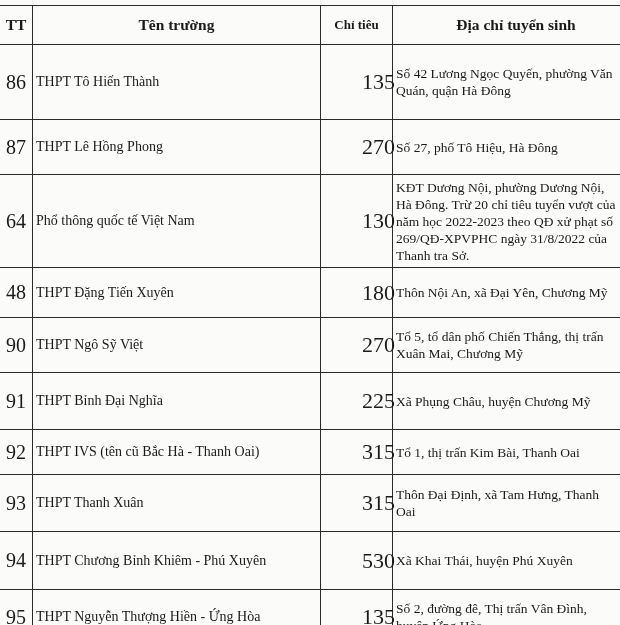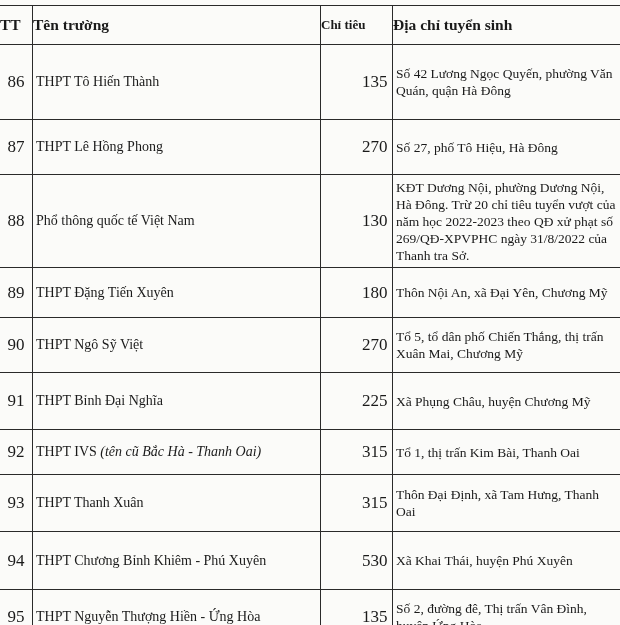--- a/index.html
+++ b/index.html
@@ -5,27 +5,27 @@
   html, body { margin: 0; padding: 0; background: #fbfbf9; }
   body { width: 620px; height: 625px; overflow: hidden; position: relative;
          font-family: "Liberation Serif", "DejaVu Serif", serif; color: #1a1a1a; }
   table { position: absolute; left: -1px; top: 5px; border-collapse: collapse;
           table-layout: fixed; width: 640px; }
   col.c-tt { width: 33px; }
   col.c-name { width: 288px; }
   col.c-quota { width: 72px; }
   col.c-addr { width: 247px; }
   td, th { border: 1.6px solid #2a2a2a; padding: 0; vertical-align: middle; }
-  th { height: 38px; font-weight: bold; font-size: 15.5px; text-align: left; }
+  th { height: 38px; font-weight: bold; font-size: 15.5px; text-align: center; }
   th.quota-h { font-size: 13px; }
-  td.tt { text-align: center; font-size: 17px; }
+  td.tt { text-align: center; font-size: 20px; }
   td.name { font-size: 14px; padding-left: 3px; white-space: nowrap; }
-  td.quota { text-align: right; font-size: 17px; padding-right: 8px; padding-left: 41px; }
+  td.quota { text-align: right; font-size: 22px; padding-right: 8px; padding-left: 41px; }
   td.addr { font-size: 13.5px; line-height: 17px; padding-left: 3px; padding-right: 20px; }
-  .name-note { font-style: italic; }
+  .name-note { }
 </style>
 </head>
 <body>
 
 <table>
   <colgroup>
     <col class="c-tt">
       <col class="c-name">
       <col class="c-quota">
       <col class="c-addr">
@@ -45,27 +45,27 @@
     <td class="quota">135</td>
     <td class="addr">Số 42 Lương Ngọc Quyến, phường Văn Quán, quận Hà Đông</td>
   </tr>
       <tr style="height: 55px;">
     <td class="tt">87</td>
     <td class="name"><span>THPT Lê Hồng Phong</span><span class="name-note"></span></td>
     <td class="quota">270</td>
     <td class="addr">Số 27, phố Tô Hiệu, Hà Đông</td>
   </tr>
       <tr style="height: 93px;">
-    <td class="tt">88</td>
+    <td class="tt">64</td>
     <td class="name"><span>Phổ thông quốc tế Việt Nam</span><span class="name-note"></span></td>
     <td class="quota">130</td>
     <td class="addr">KĐT Dương Nội, phường Dương Nội, Hà Đông. Trừ 20 chỉ tiêu tuyển vượt của năm học 2022-2023 theo QĐ xử phạt số 269/QĐ-XPVPHC ngày 31/8/2022 của Thanh tra Sở.</td>
   </tr>
       <tr style="height: 50px;">
-    <td class="tt">89</td>
+    <td class="tt">48</td>
     <td class="name"><span>THPT Đặng Tiến Xuyên</span><span class="name-note"></span></td>
     <td class="quota">180</td>
     <td class="addr">Thôn Nội An, xã Đại Yên, Chương Mỹ</td>
   </tr>
       <tr style="height: 55px;">
     <td class="tt">90</td>
     <td class="name"><span>THPT Ngô Sỹ Việt</span><span class="name-note"></span></td>
     <td class="quota">270</td>
     <td class="addr">Tổ 5, tổ dân phố Chiến Thắng, thị trấn Xuân Mai, Chương Mỹ</td>
   </tr>

